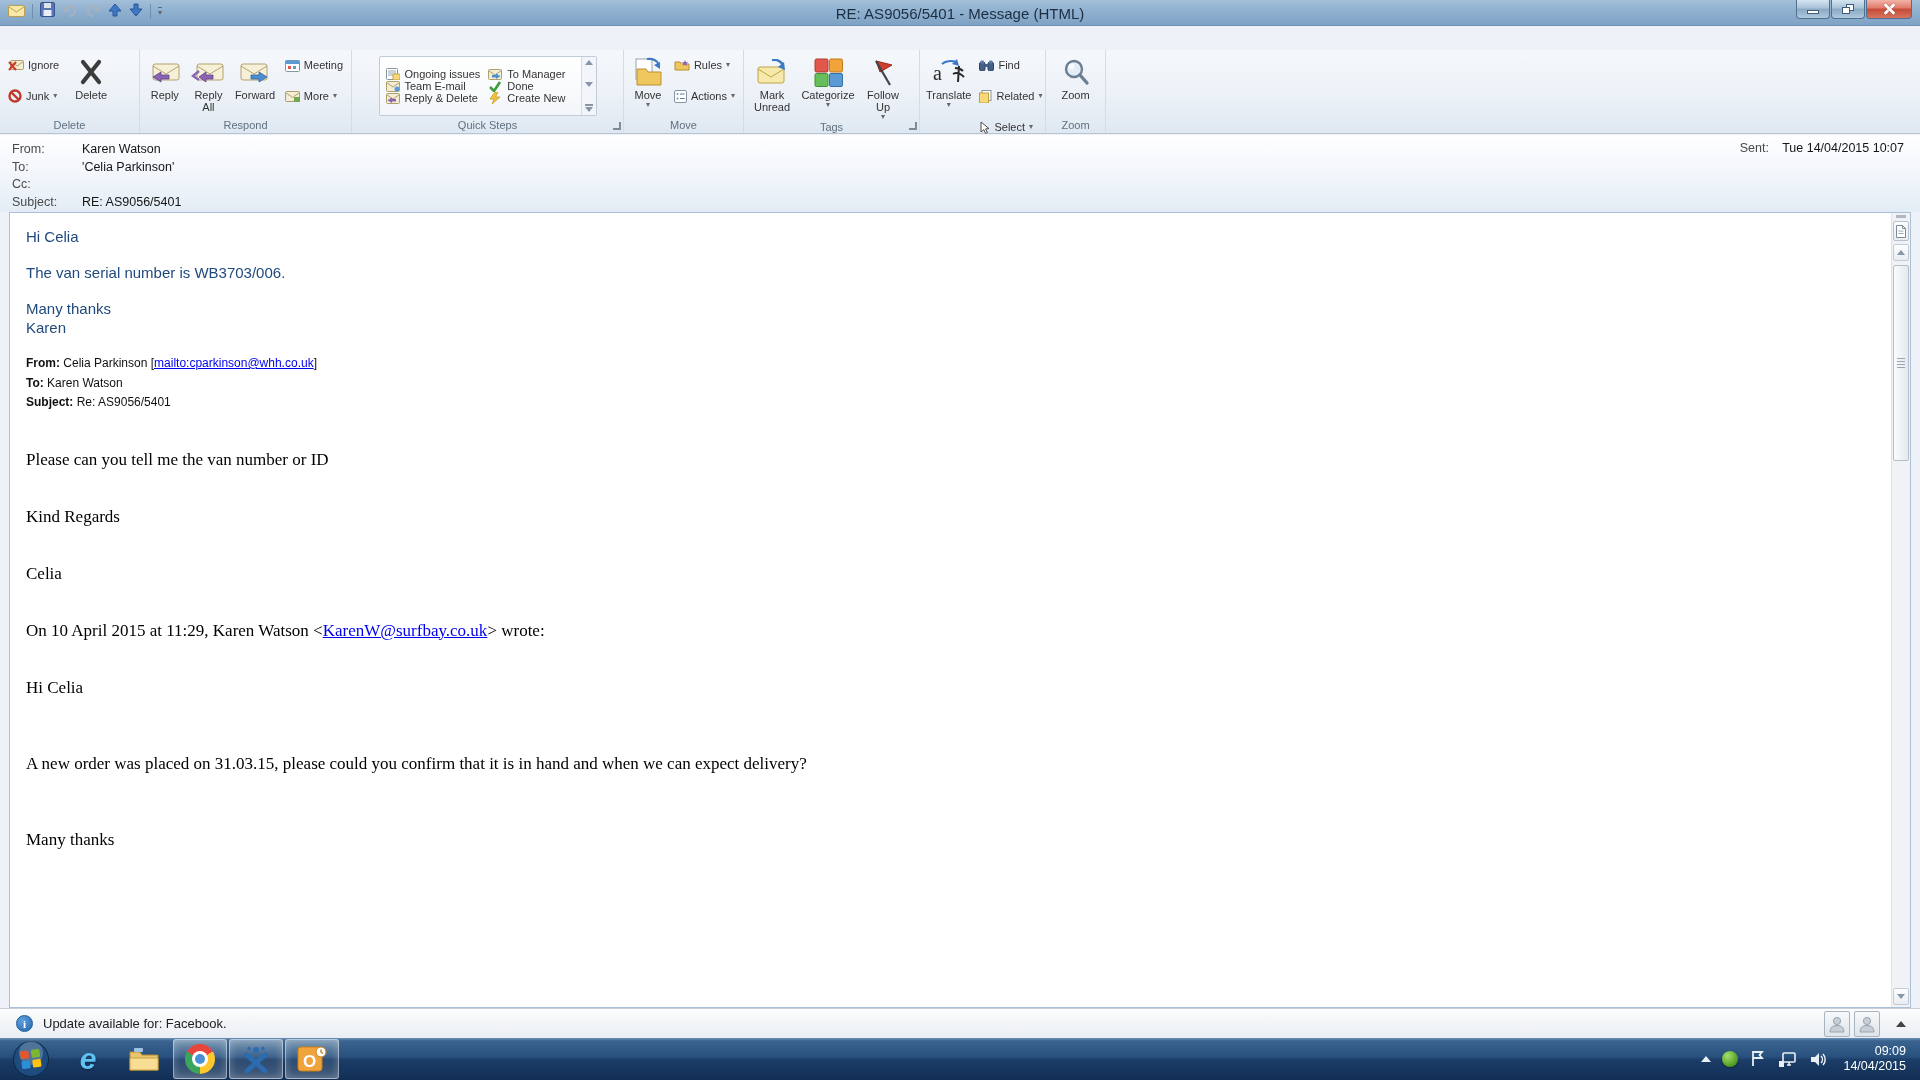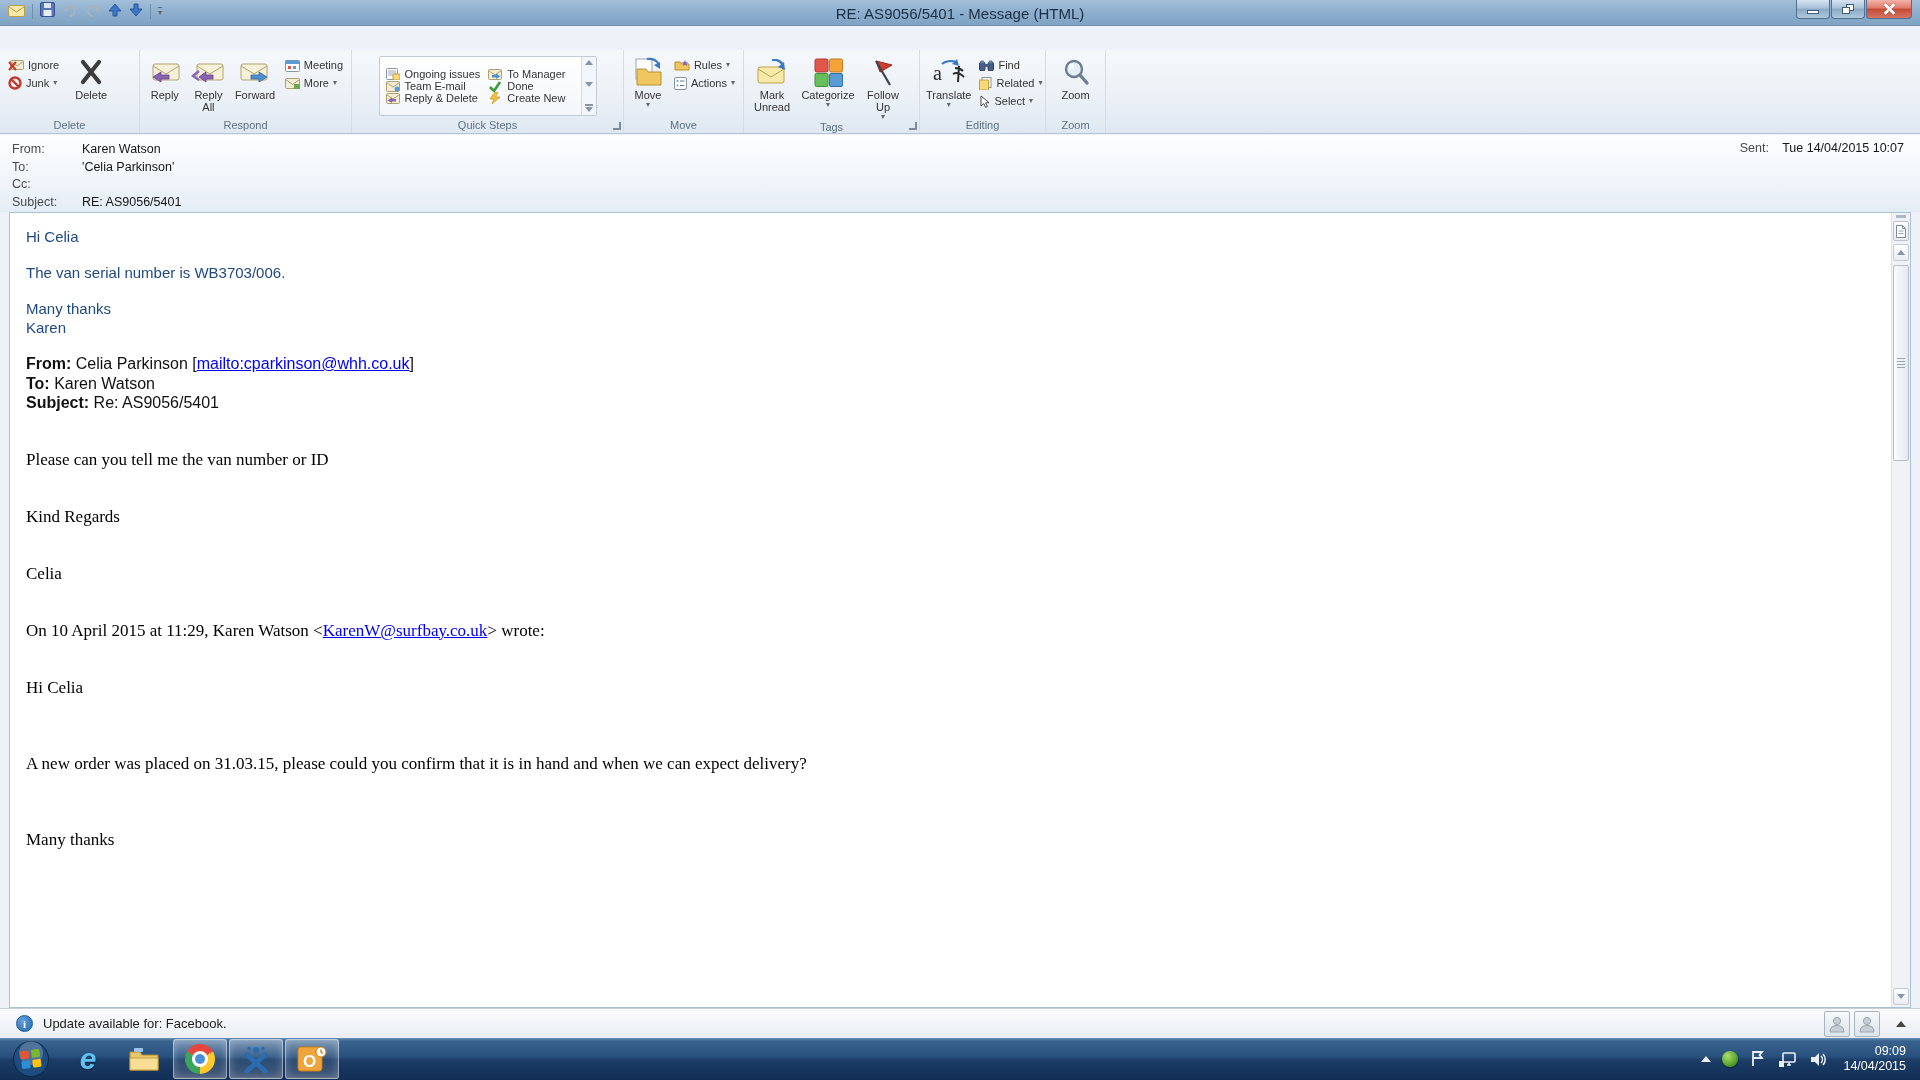--- a/index.html
+++ b/index.html
@@ -53,21 +53,21 @@
   border-bottom:1px solid #B9C4D1; display:flex; }
 .rgroup { position:relative; display:flex; flex-direction:column; border-right:1px solid #D5DCE4; flex:0 0 auto; }
 .rg-content { flex:1; display:flex; align-items:stretch; padding:3px 3px 0; }
 .rg-label { height:16px; display:flex; align-items:center; justify-content:center;
   font-size:11px; color:#5E7080; }
 .launcher { position:absolute; right:2px; bottom:3px; width:8px; height:8px;
   border-right:2px solid #7C8B9A; border-bottom:2px solid #7C8B9A; }
 .bigbtn { display:flex; flex-direction:column; align-items:center; justify-content:flex-start;
   padding:2px 3px 0; font-size:11px; line-height:12px; color:#333; text-align:center; border-radius:3px; }
 .bigbtn .ic { height:34px; display:flex; align-items:center; justify-content:center; }
-.smalls { display:flex; flex-direction:column; justify-content:flex-start; gap:0; padding:3px 2px 0; }
+.smalls { display:flex; flex-direction:column; justify-content:flex-start; gap:13px; padding:3px 2px 0; }
 .sbtn { display:flex; align-items:center; gap:4px; font-size:11px; color:#333; height:18px; padding:0 3px; border-radius:2px; white-space:nowrap; }
 .caret { font-size:8px; color:#666; line-height:8px; }
 .qsbox { width:218px; height:60px; margin-top:3px; background:linear-gradient(#FFFFFF,#F3F6FA);
   border:1px solid #C3CCD6; border-radius:2px; display:flex; }
 .qscol { flex:1; display:flex; flex-direction:column; justify-content:center; padding:3px 2px 3px 6px; }
 .qsitem { display:flex; align-items:center; gap:5px; font-size:11px; color:#333; white-space:nowrap; }
 .qsscroll { width:15px; border-left:1px solid #D4DBE3; display:flex; flex-direction:column;
   align-items:center; justify-content:space-between; padding:3px 0; background:#F2F5F9; }
 .tri-up-s { width:0; height:0; border-left:4px solid transparent; border-right:4px solid transparent; border-bottom:5px solid #8795A5; }
 .tri-dn-s { width:0; height:0; border-left:4px solid transparent; border-right:4px solid transparent; border-top:5px solid #8795A5; }
@@ -82,21 +82,21 @@
 .hval { color:#161616; }
 .senthdr { position:absolute; right:16px; top:6px; font-size:12.5px; }
 .senthdr .hlabel { display:inline; margin-right:10px; }
 
 
 .mailbody { position:absolute; top:212px; left:9px; width:1902px; height:796px;
   background:#fff; border:1px solid #A9C0D6; }
 .bodytext { position:absolute; top:14px; left:16px; right:42px; }
 .p-reply { font-size:15px; color:#1F497D; margin:0 0 17px; line-height:19px; }
 .p-reply.tight { margin-bottom:0; }
-.qhdr { font-size:16px; color:#111; line-height:19.5px; margin-top:16px; }
+.qhdr { font-size:12px; color:#111; line-height:19.5px; margin-top:16px; }
 .qhdr b { font-weight:bold; }
 a.blue-link { color:#0000EE; text-decoration:underline; }
 .serif { font-family:"Liberation Serif","DejaVu Serif",serif; font-size:17px; color:#000;
   margin:37px 0 0; line-height:20px; }
 .serif.gap2 { margin-top:56px; }
 
 
 .vscroll { position:absolute; top:0; right:0; bottom:0; width:19px; background:#F1F2F6; border-left:1px solid #DDE2E8; }
 .vs-dash { position:absolute; top:2px; left:4px; width:10px; height:3px; background:#AEB8C2; }
 .vs-pagebtn { position:absolute; top:8px; left:1px; width:16px; height:20px; border:1px solid #B9C2CC;

